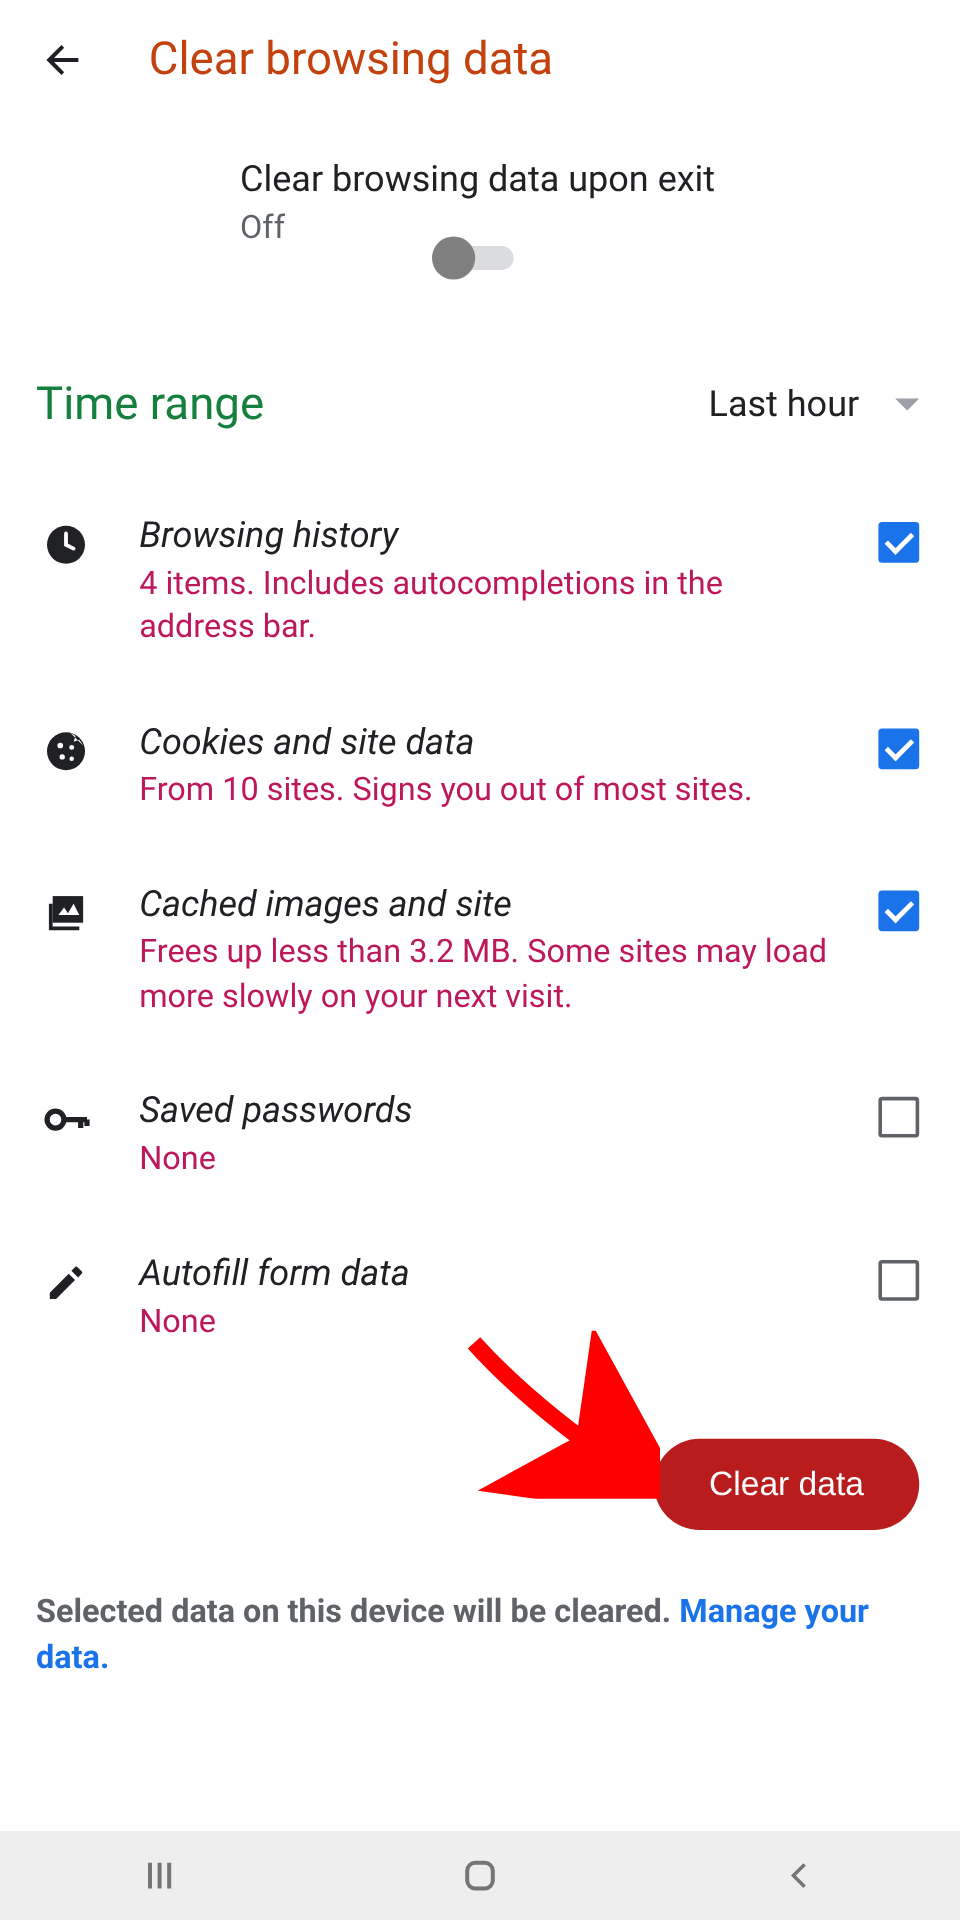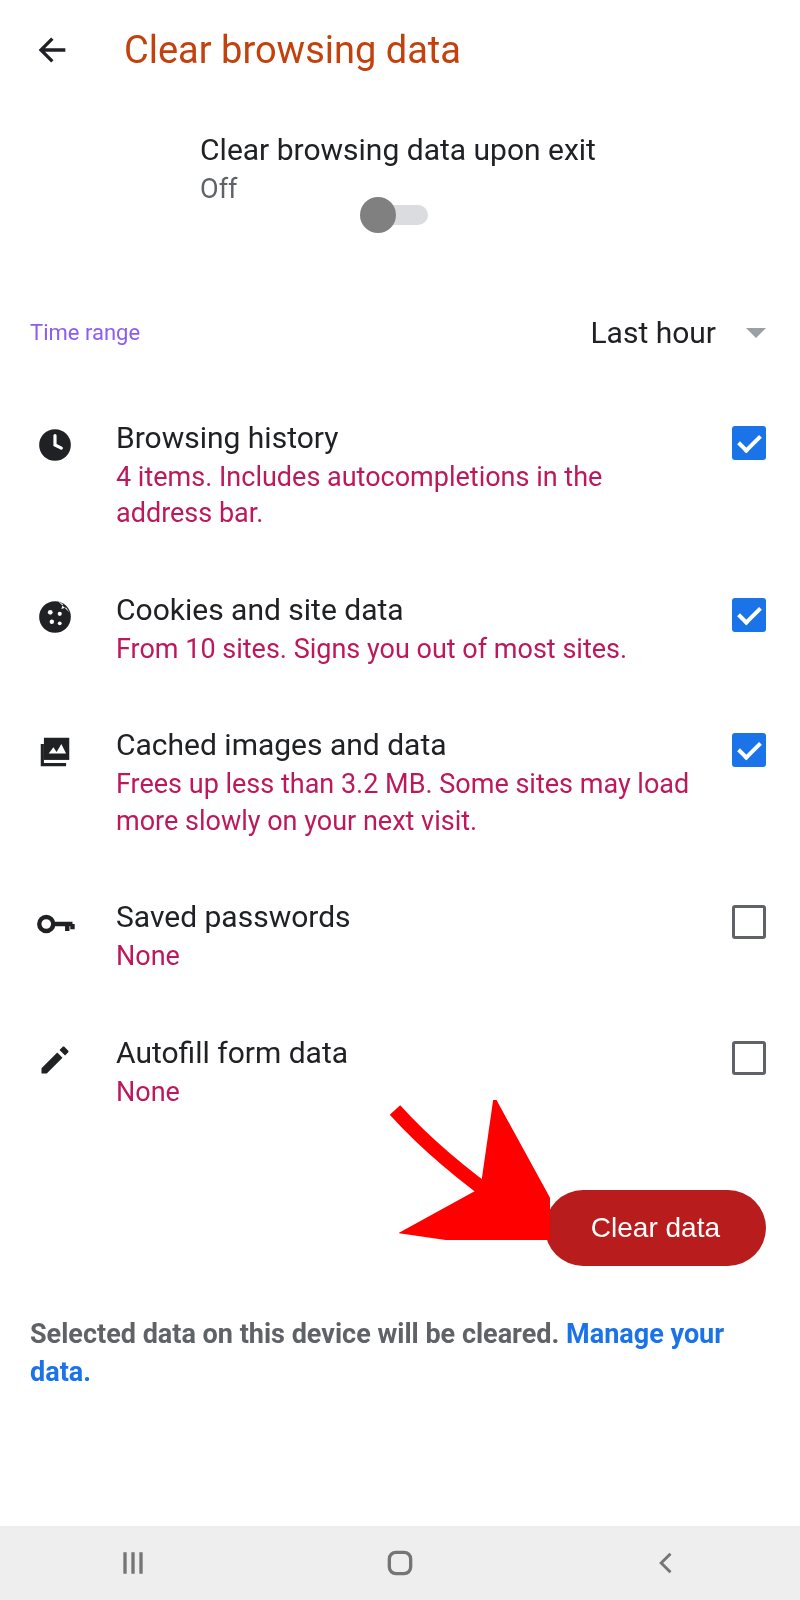--- a/index.html
+++ b/index.html
@@ -63,22 +63,22 @@
       background: #808080;
       border-radius: 50%;
     }
     .time-row {
       display: flex;
       align-items: center;
       justify-content: space-between;
       padding: 90px 34px 10px 30px;
     }
     .time-label {
-      font-size: 22px;
-      color: #8b5cf6;
+      font-size: 38px;
+      color: #15803d;
     }
     .time-value-wrap {
       display: flex;
       align-items: center;
       gap: 30px;
       cursor: pointer;
     }
     .time-value {
       font-size: 30px;
       color: #202124;
@@ -107,20 +107,21 @@
       flex-shrink: 0;
       margin-top: 4px;
     }
     .item-text {
       flex: 1;
     }
     .item-title {
       font-size: 30px;
       color: #202124;
       margin-bottom: 4px;
+      font-style: italic;
     }
     .item-desc {
       font-size: 27px;
       color: #be185d;
       line-height: 1.35;
     }
     .checkbox {
       width: 34px;
       height: 34px;
       flex-shrink: 0;
@@ -263,21 +264,21 @@
 
   <div class="item">
     <div class="item-icon">
       <svg width="38" height="38" viewBox="0 0 24 24">
           <rect x="5" y="3" width="16" height="14" fill="#202124"></rect>
           <path d="M8 13l3-4 2 3 3-5 3 6H8z" fill="#fff"></path>
           <path d="M3 7v14h16v-2H5V7H3z" fill="#202124"></path>
         </svg>
     </div>
     <div class="item-text">
-      <div class="item-title">Cached images and data</div>
+      <div class="item-title">Cached images and site</div>
       <div class="item-desc">Frees up less than 3.2 MB. Some sites may load more slowly on your next visit.</div>
     </div>
     <div class="checkbox checked"></div>
   </div>
 
   <div class="item">
     <div class="item-icon">
       <svg width="42" height="42" viewBox="0 0 24 24">
           <circle cx="7" cy="12" r="4" fill="none" stroke="#202124" stroke-width="2.5"></circle>
           <path d="M11 12h11M19 12v4M22 12v3" stroke="#202124" stroke-width="2.5" fill="none"></path>

